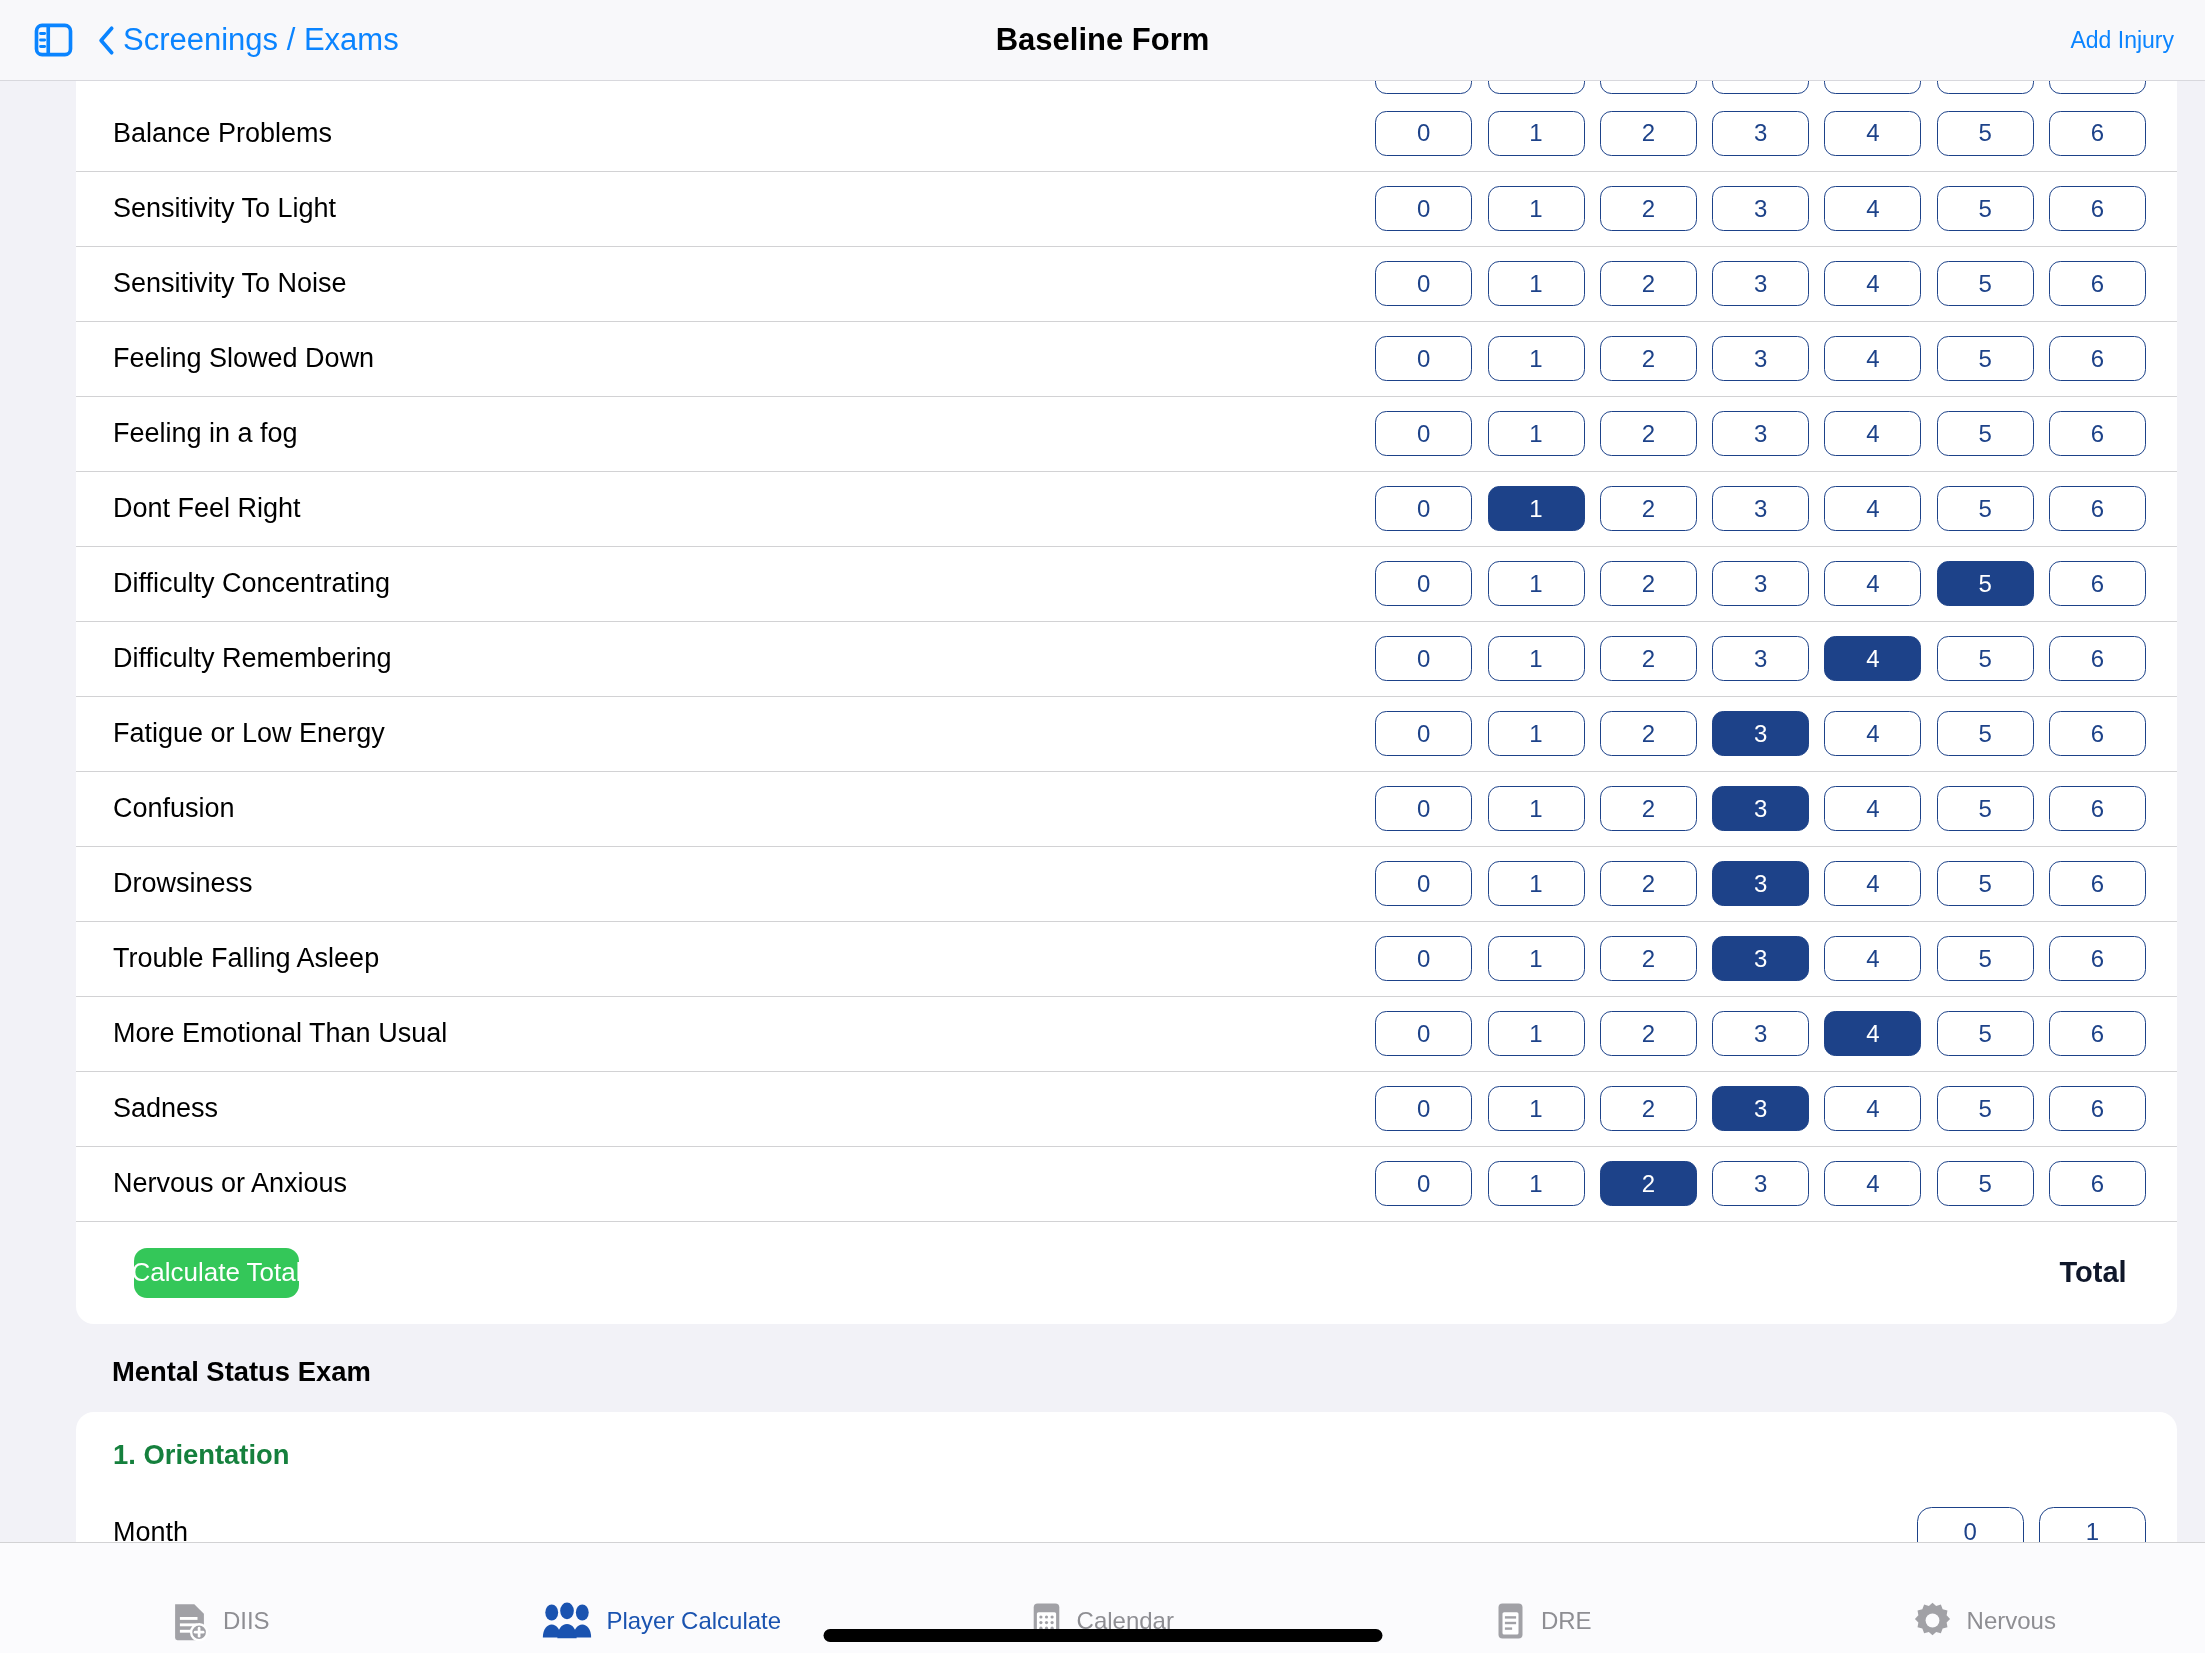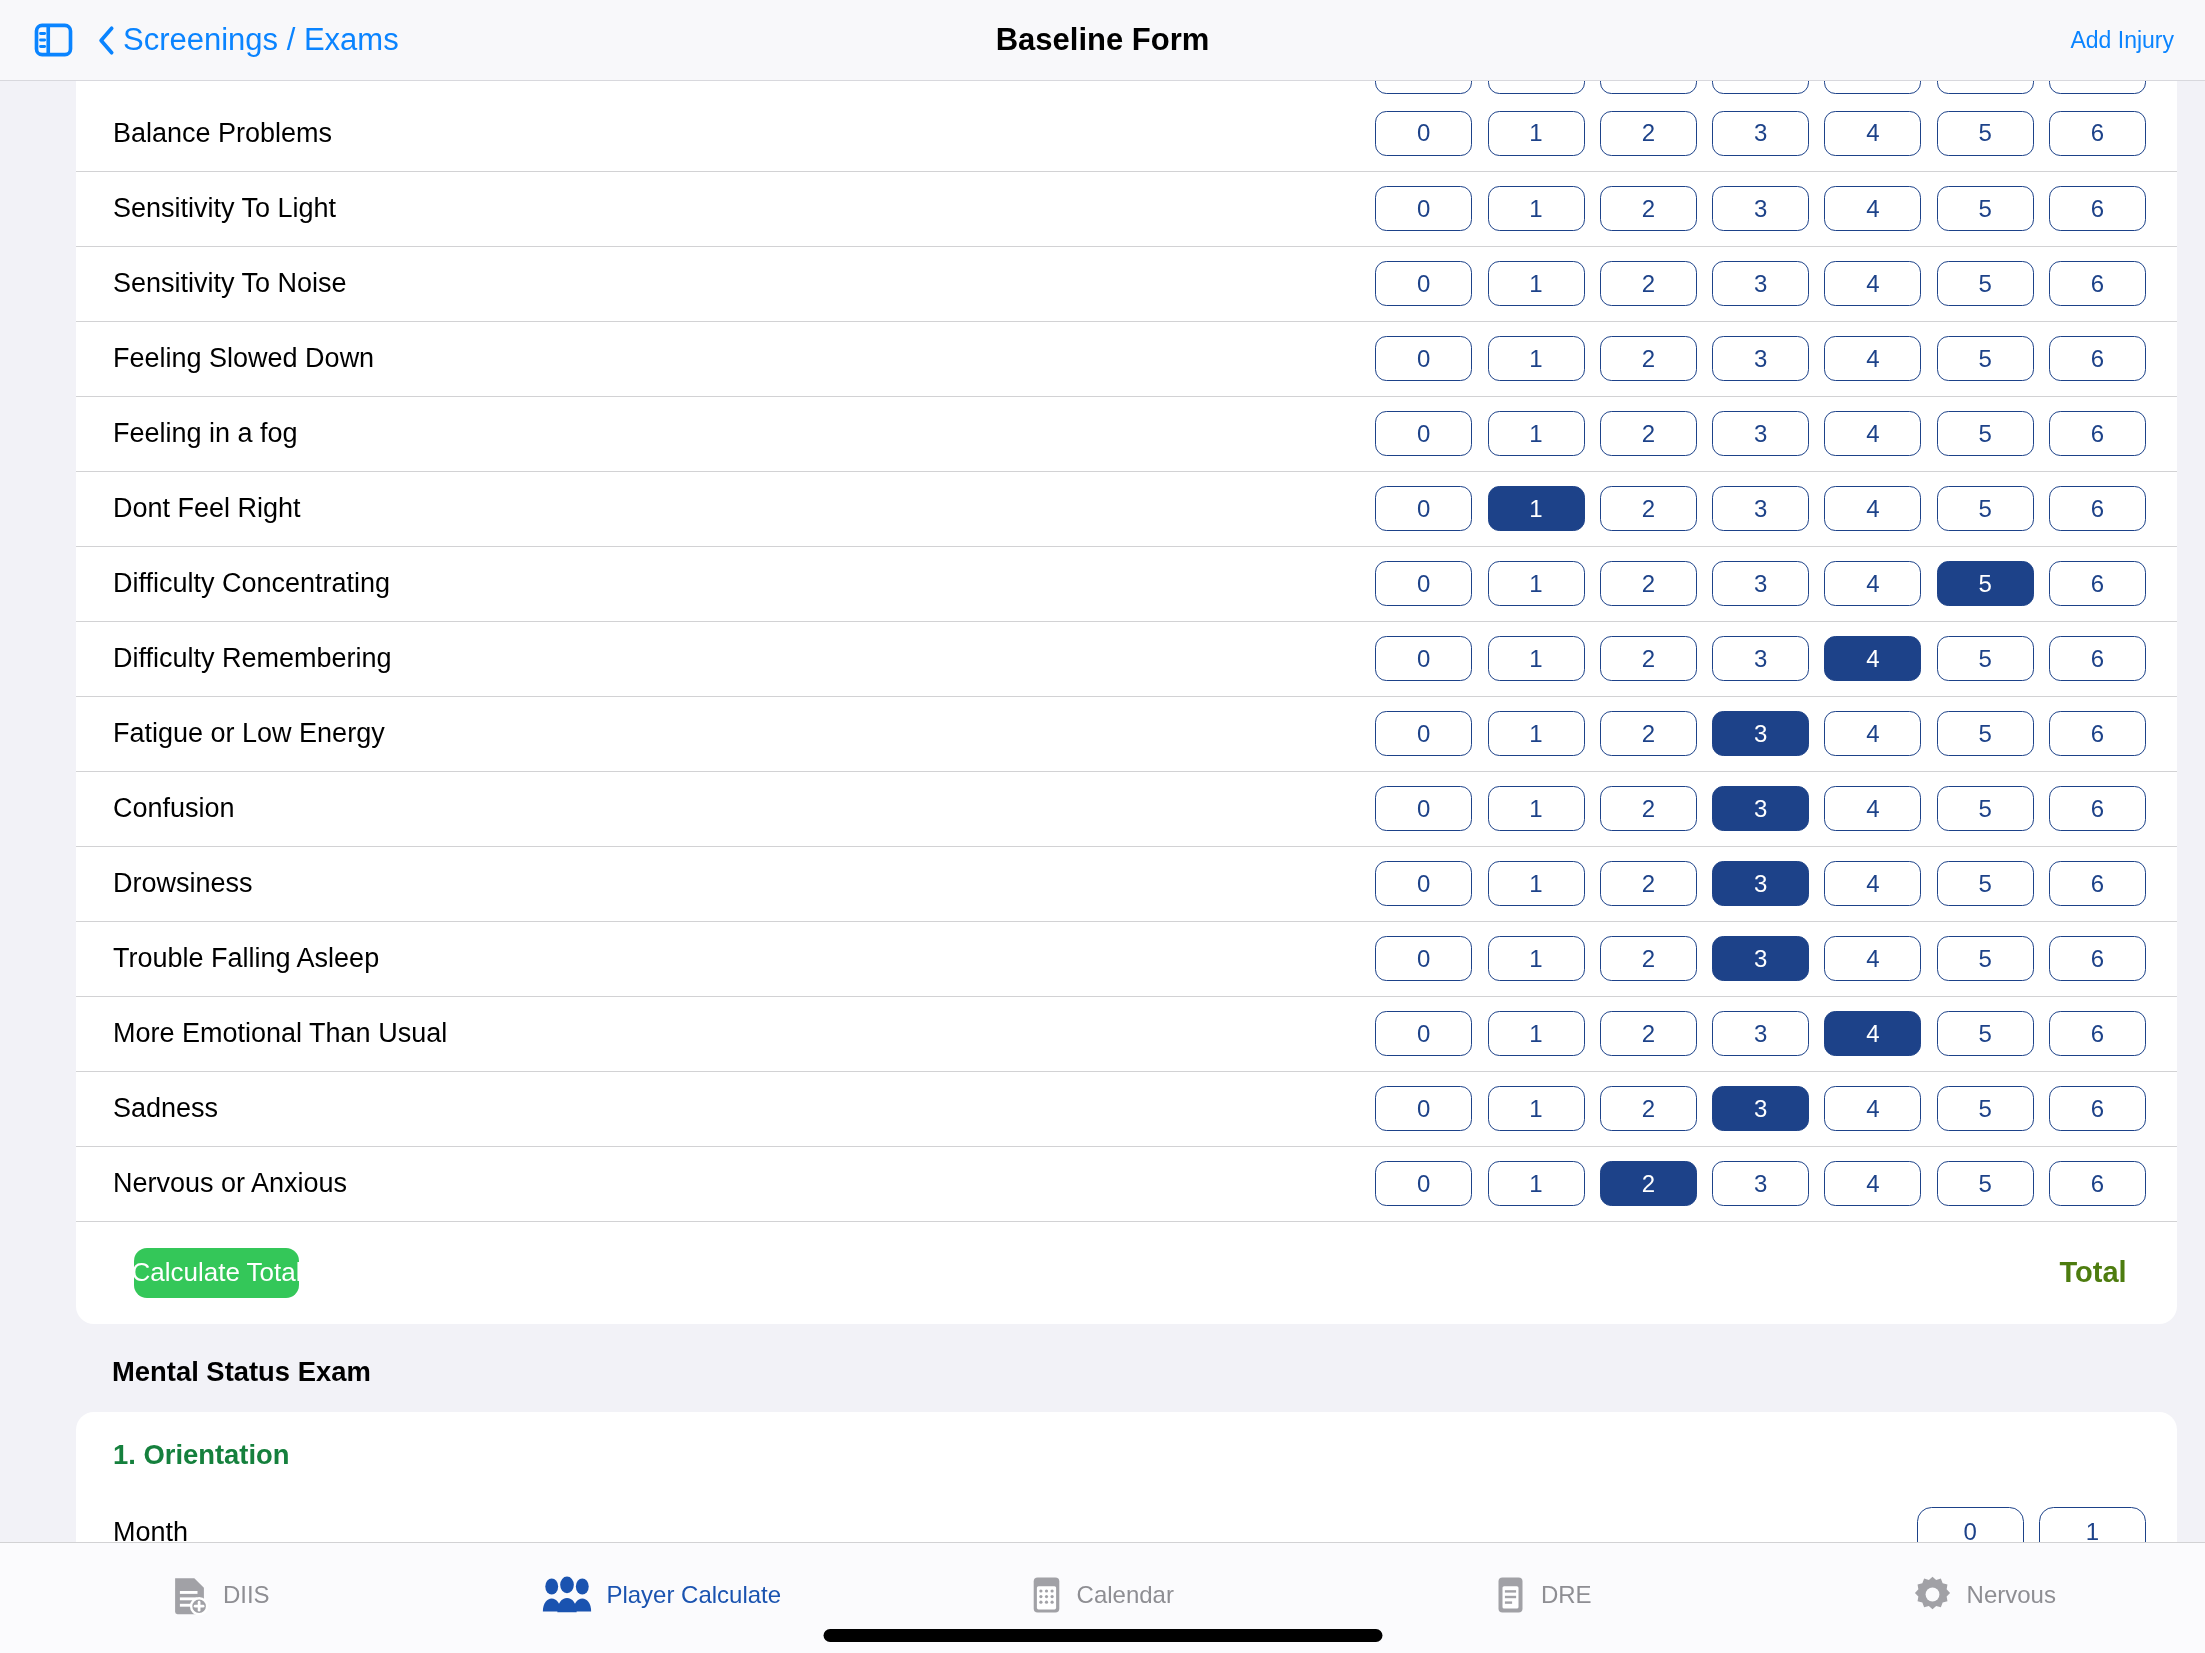--- a/index.html
+++ b/index.html
@@ -178,21 +178,21 @@
     align-items: center;
     justify-content: center;
     width: 165px;
     overflow: visible;
     margin-left: 21px;
   }
   .total-label {
     margin-left: auto;
     font-size: 29px;
     font-weight: bold;
-    color: #4d7c0f;
+    color: #0f172a;
     margin-right: 19.4px;
   }
 
   
   .section-header {
     font-size: 27.4px;
     font-weight: bold;
     color: #000;
     padding: 32px 0 24px 36px;
   }
@@ -204,21 +204,21 @@
     padding: 27.4px 0 24px 37px;
   }
 
   
   .tabbar {
     flex: 0 0 111px;
     height: 111px;
     background: #fbfbfd;
     border-top: 0.8px solid #d2d2d4;
     display: flex;
-    align-items: flex-start;
+    align-items: flex-end;
     padding-top: 19.4px;
     position: relative;
   }
   .tab {
     flex: 1 1 0;
     display: flex;
     align-items: center;
     justify-content: center;
     gap: 14.5px;
     cursor: pointer;

